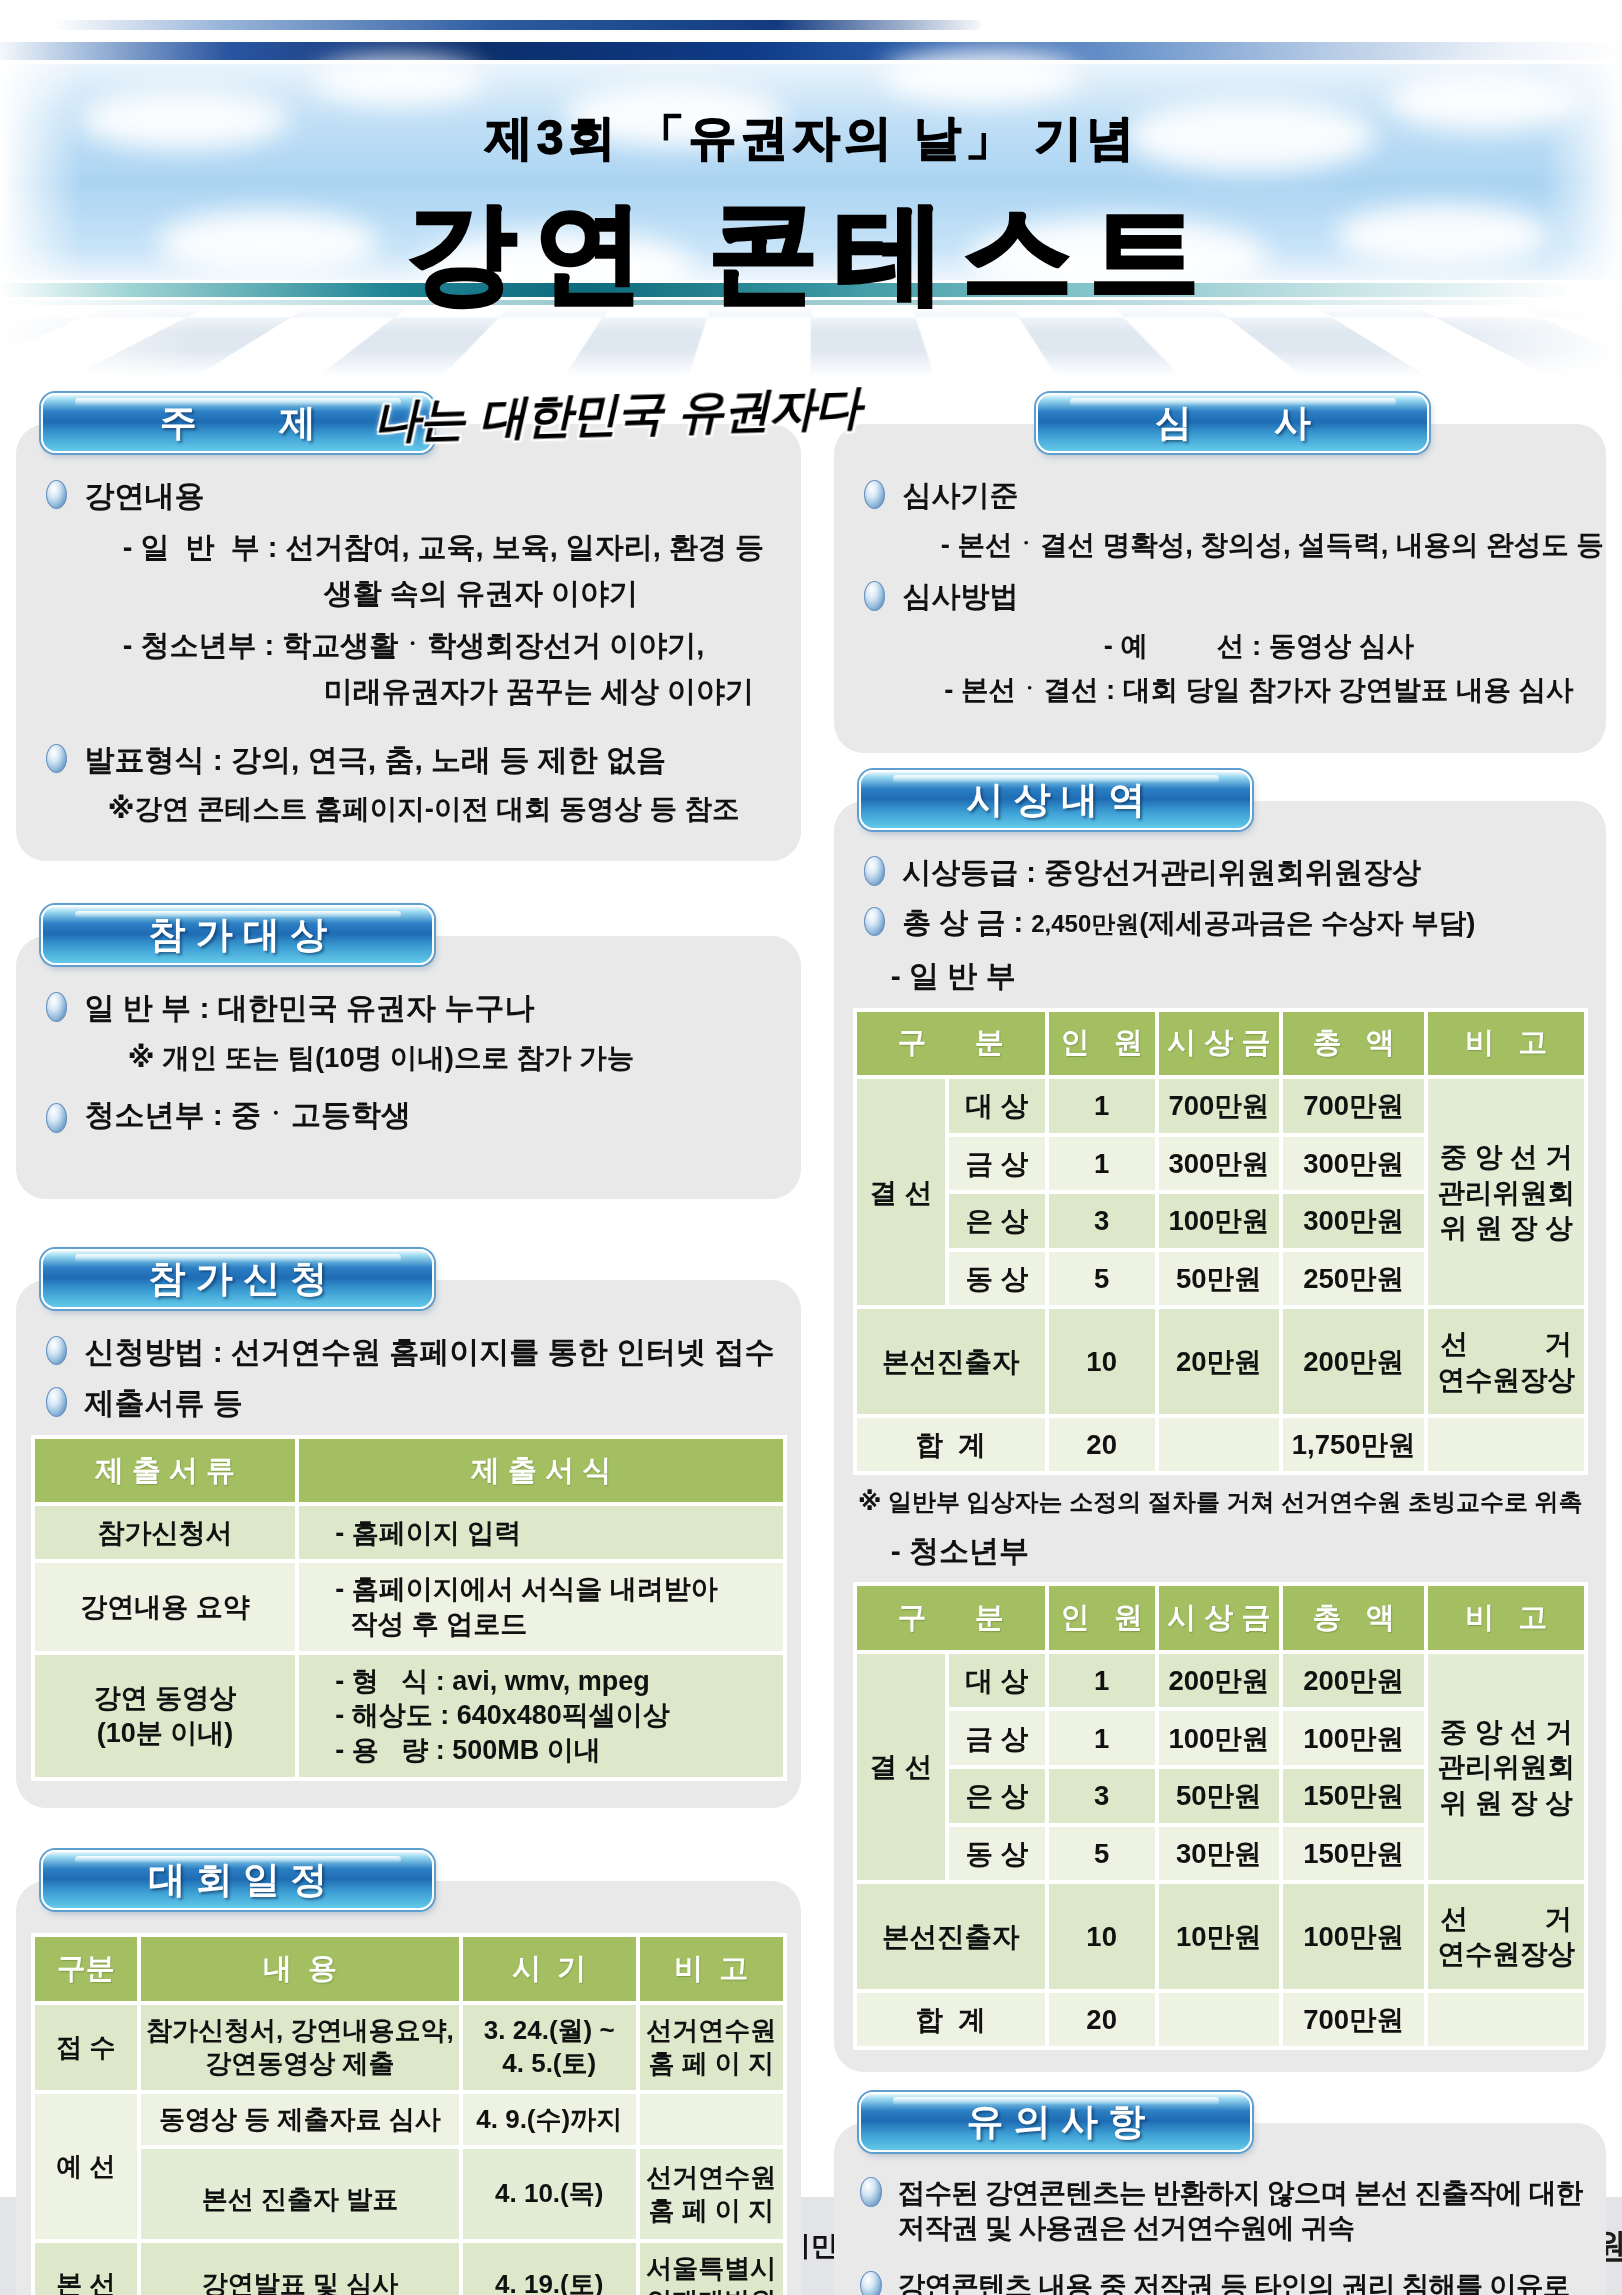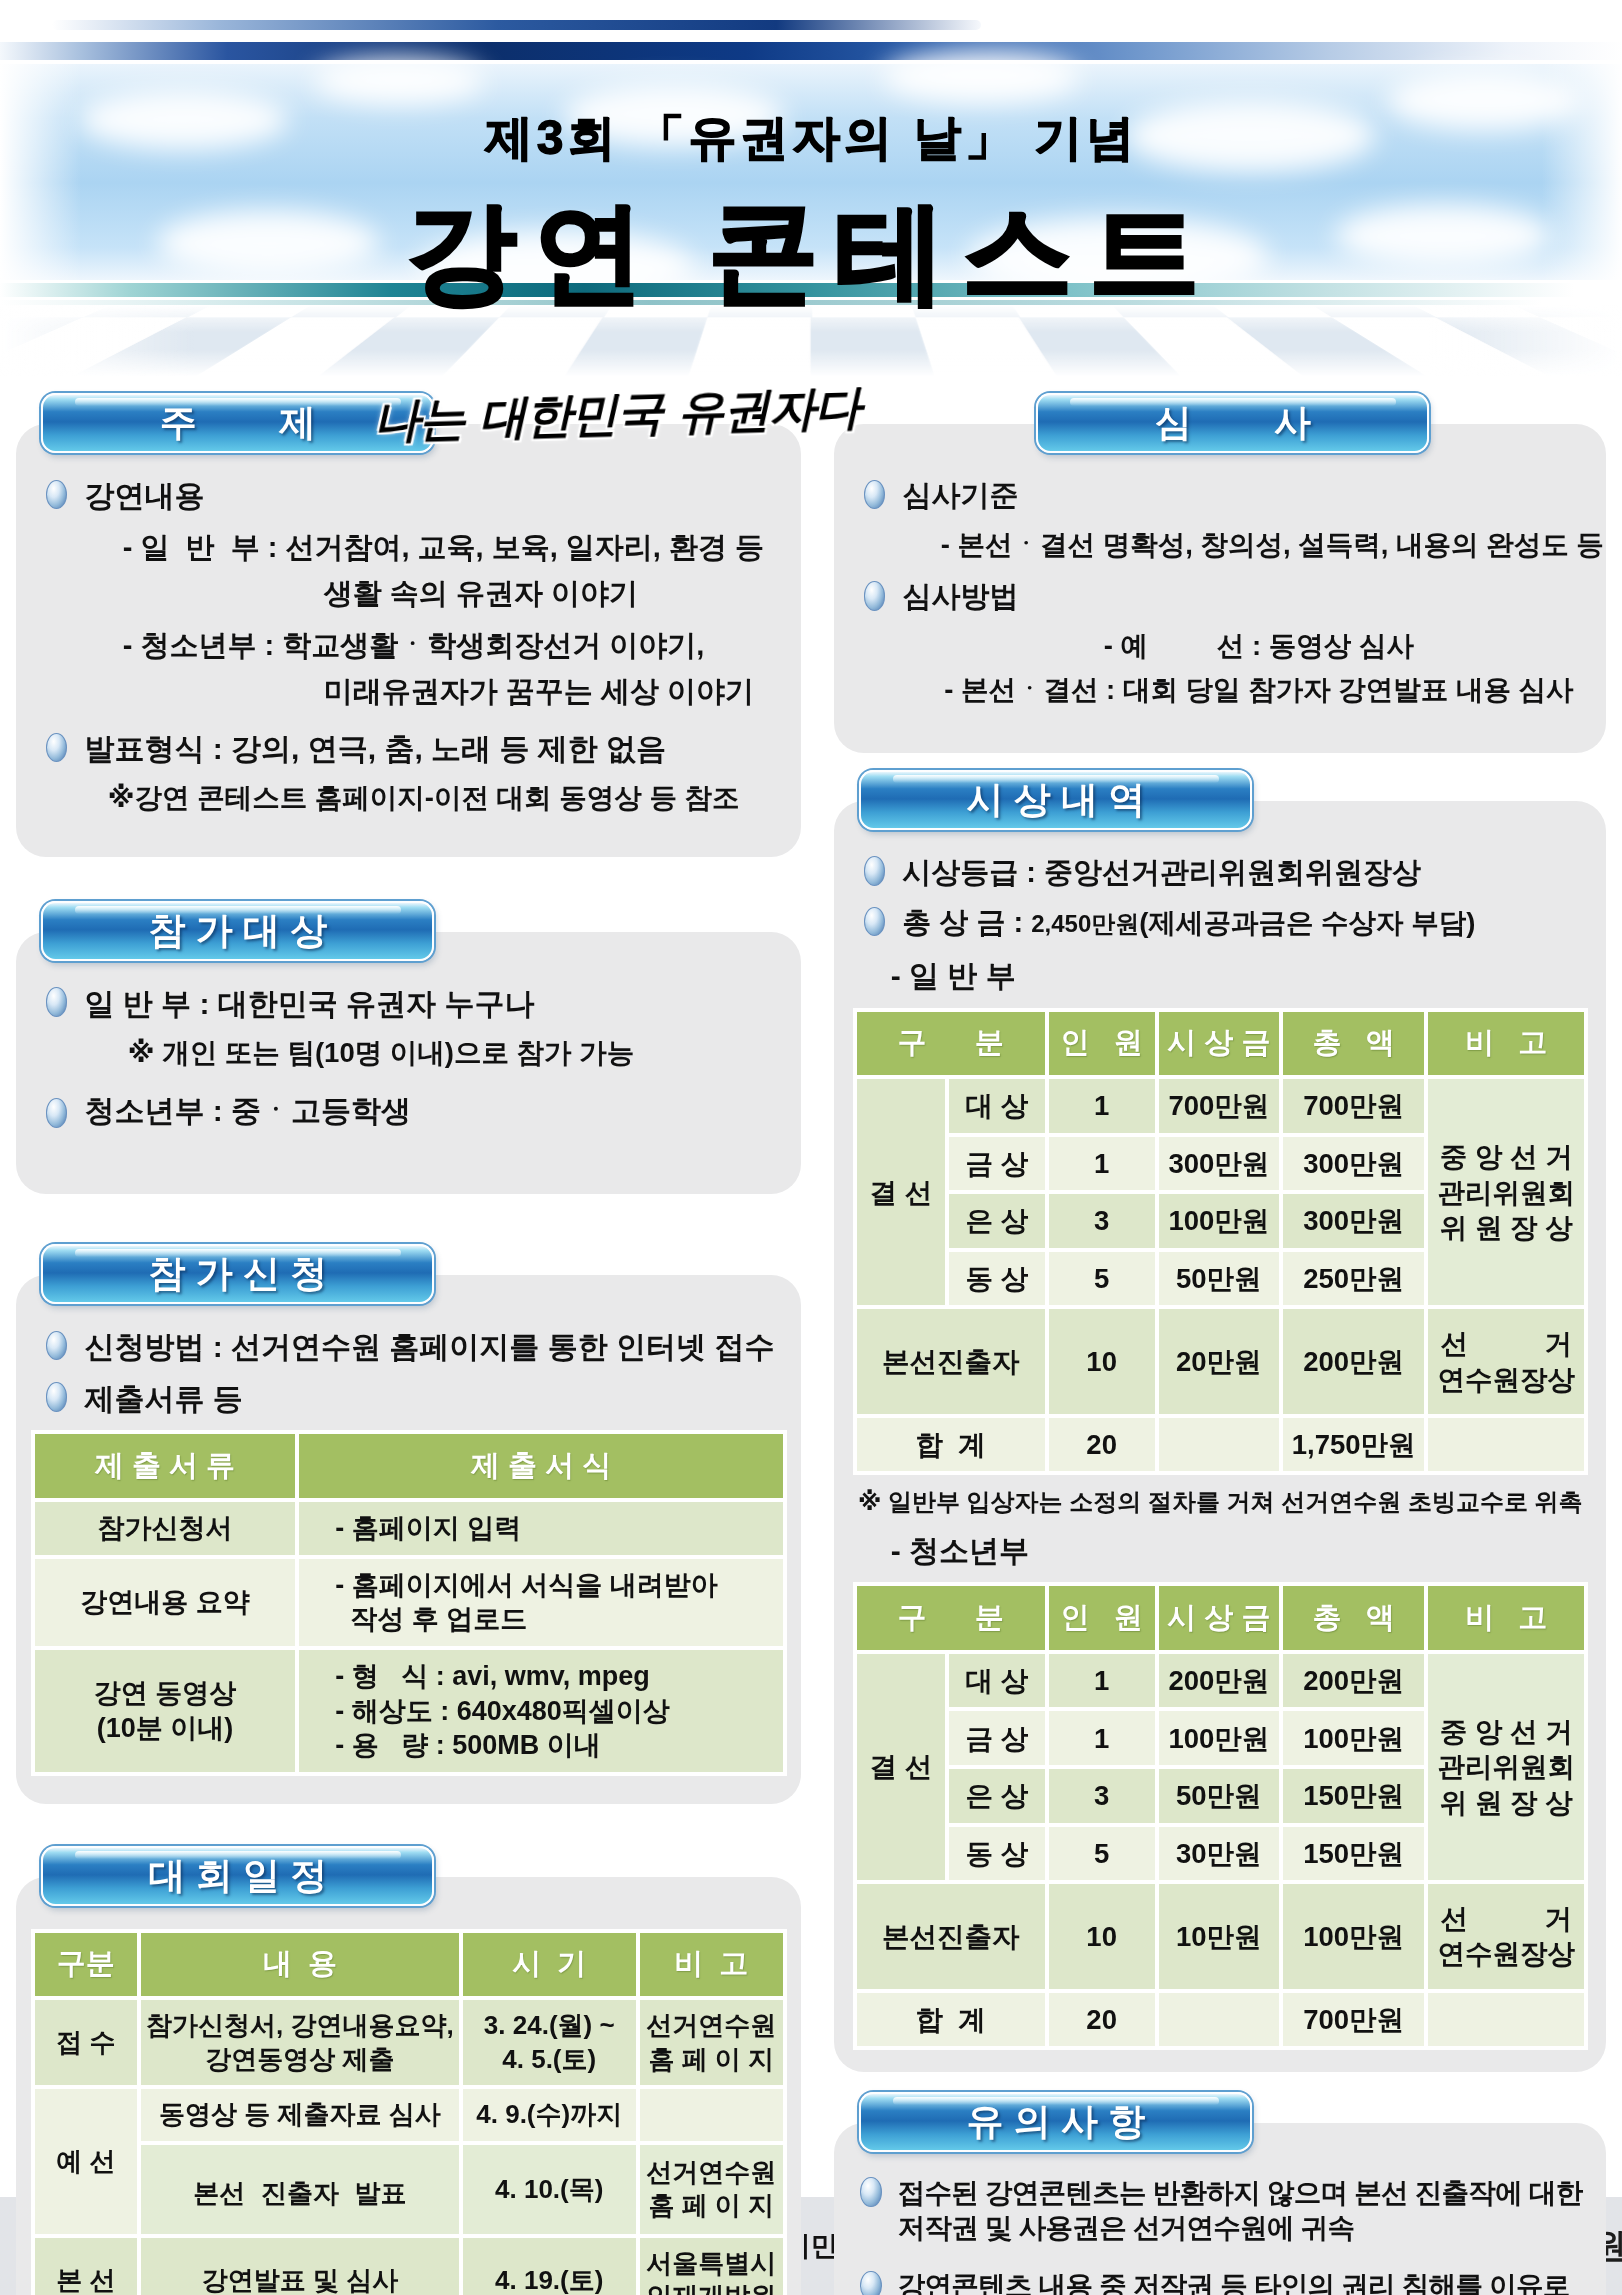--- a/index.html
+++ b/index.html
@@ -143,21 +143,21 @@
         <div class="handwriting">나는 대한민국 유권자다</div>
         <div class="panel" style="min-height:353px;">
           <div class="brow">
             <span class="bullet"></span>
             <span class="pre">강연내용</span>
           </div>
           <div class="sub pre">- 일  반  부 : 선거참여, 교육, 보육, 일자리, 환경 등</div>
           <div class="sub cont pre">생활 속의 유권자 이야기</div>
           <div class="sub pre" style="margin-top:14.4px;">- 청소년부 : 학교생활ㆍ학생회장선거 이야기,</div>
           <div class="sub cont pre">미래유권자가 꿈꾸는 세상 이야기</div>
-          <div class="brow" style="margin-top:18px;">
+          <div class="brow" style="margin-top:29px;">
             <span class="bullet"></span>
             <span class="pre">발표형식 : 강의, 연극, 춤, 노래 등 제한 없음</span>
           </div>
           <div class="note pre">※강연 콘테스트 홈페이지-이전 대회 동영상 등 참조</div>
         </div>
       </section>
 
       <section class="sec sec-mb-b">
         <div class="sec-btn pre">참 가 대 상</div>
         <div class="panel" style="min-height:183px;">
@@ -259,21 +259,21 @@
                   <div class="pre">홈 페 이 지</div>
                 </td>
               </tr>
               <tr>
                 <td class="g2 pre" rowspan="2">예 선</td>
                 <td class="g2 pre">동영상 등 제출자료 심사</td>
                 <td class="g2 pre">4. 9.(수)까지</td>
                 <td class="g2"></td>
               </tr>
               <tr>
-                <td class="g3 pre" style="padding-top:34px; padding-bottom:22px;font-family:Liberation Mono, monospace;">본선 진출자 발표</td>
+                <td class="g3 pre" style="padding-top:34px; padding-bottom:22px;">본선 진출자 발표</td>
                 <td class="g3 pre">4. 10.(목)</td>
                 <td class="g3">
                   <div class="pre">선거연수원</div>
                   <div class="pre">홈 페 이 지</div>
                 </td>
               </tr>
               <tr>
                 <td class="g1 pre">본 선</td>
                 <td class="g1 pre">강연발표 및 심사</td>
                 <td class="g1 pre">4. 19.(토)</td>

